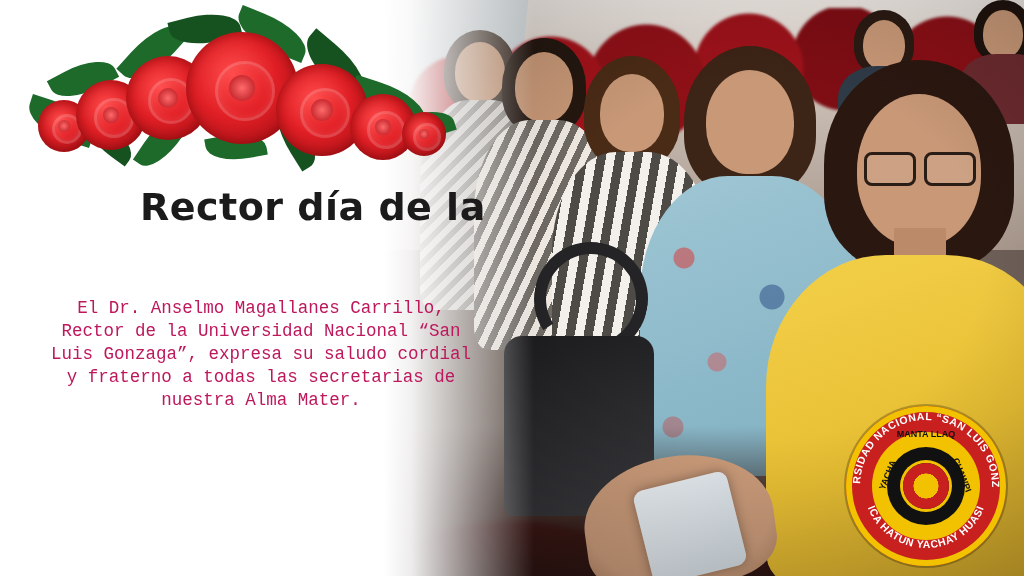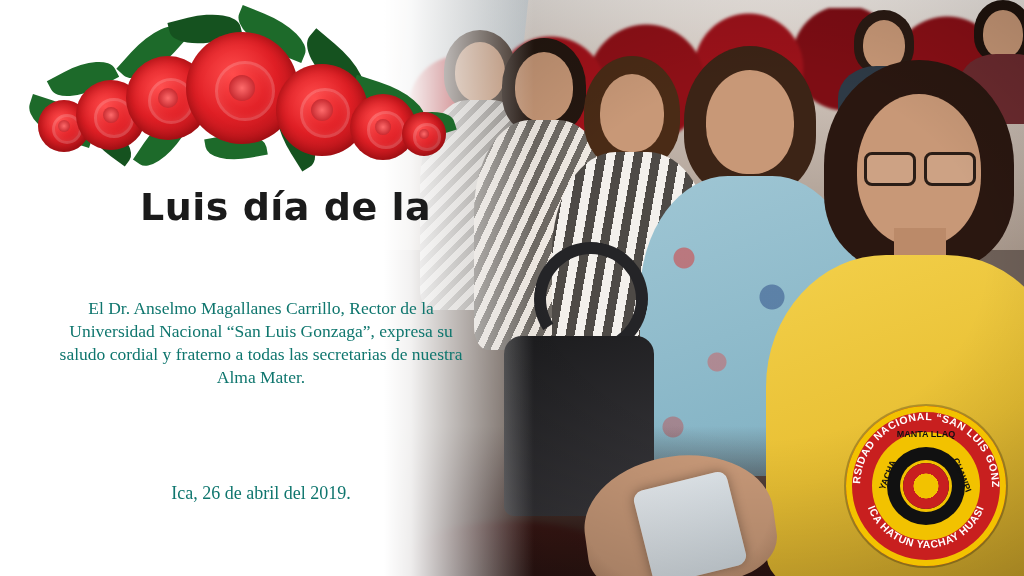--- a/index.html
+++ b/index.html
@@ -256,24 +256,24 @@
     font-weight: bold;
     color: #ef3b52;
     letter-spacing: 1px;
     font-family: "DejaVu Sans", sans-serif;
   }
   .para {
     position: absolute;
     width: 430px;
     left: 46px;
     text-align: center;
-    color: #0f766e;
+    color: #be185d;
     font-size: 17.5px;
     line-height: 1.32;
-    font-family: Liberation Serif, serif;
+    font-family: Liberation Mono, monospace;
   }
   .para-1 { top: 297px; }
   .para-2 { top: 378px; }
   .para-3 { top: 482px; font-size: 18px; }
 
   
   .logo {
     position: absolute;
     right: 18px;
     bottom: 10px;
@@ -415,27 +415,26 @@
 
     <div class="rose" style="left:18px;  top:92px;  width:52px; height:52px;"></div>
     <div class="rose" style="left:56px;  top:72px;  width:70px; height:70px;"></div>
     <div class="rose" style="left:106px; top:48px;  width:84px; height:84px;"></div>
     <div class="rose" style="left:166px; top:24px;  width:112px;height:112px;"></div>
     <div class="rose" style="left:256px; top:56px;  width:92px; height:92px;"></div>
     <div class="rose" style="left:330px; top:86px;  width:66px; height:66px;"></div>
     <div class="rose" style="left:382px; top:104px; width:44px; height:44px;"></div>
   </div>
 
-  <div class="hdr-feliz">Luis día de la</div>
+  <div class="hdr-feliz">Rector día de la</div>
 
 
   <div class="para para-1">El Dr. Anselmo Magallanes Carrillo, Rector de la Universidad Nacional “San Luis Gonzaga”, expresa su saludo cordial y fraterno a todas las secretarias de nuestra Alma Mater.</div>
 
 
-  <div class="para para-3">Ica, 26 de abril del 2019.</div>
 
   <div class="logo">
     <div class="logo-ring"></div>
     <div class="logo-arc-text">
       <svg viewBox="0 0 160 160" aria-hidden="true">
         <defs>
           <path id="arcTop" d="M 14,80 A 66,66 0 0 1 146,80"></path>
           <path id="arcBottom" d="M 18,80 A 62,62 0 0 0 142,80"></path>
         </defs>
         <text>

